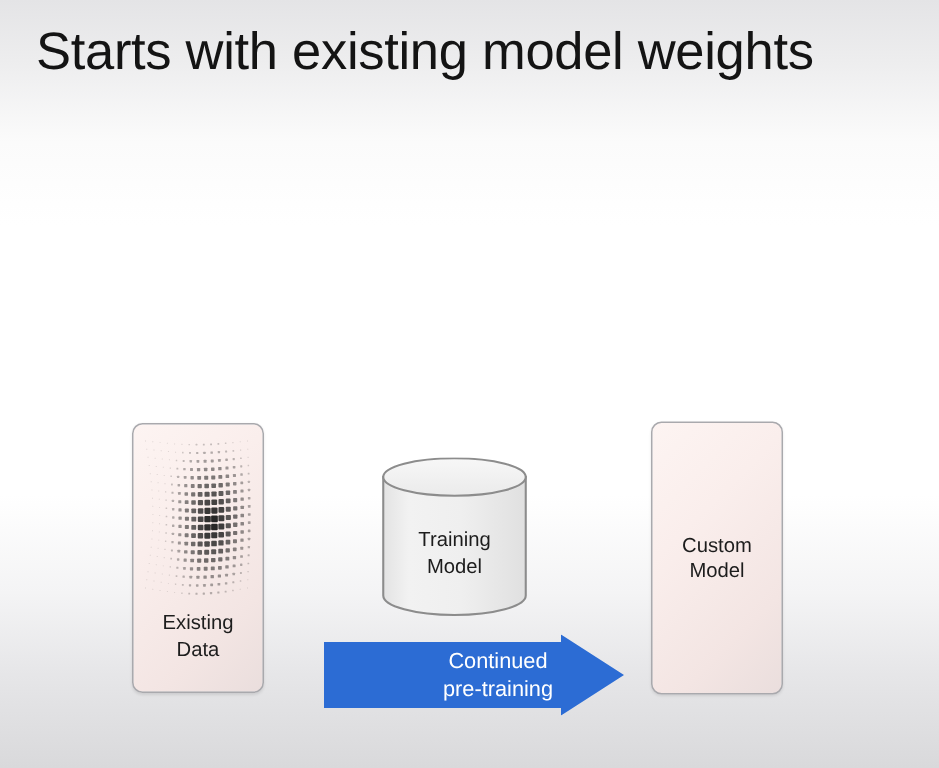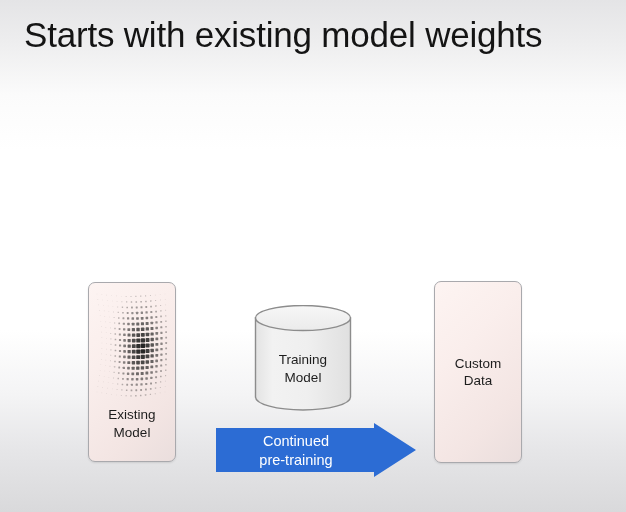--- a/index.html
+++ b/index.html
@@ -140,20 +140,21 @@
   #arrow-label {
     position: absolute;
     left: 0;
     width: 160px;
     top: 9px;
     text-align: center;
     font-size: 14.5px;
     color: #ffffff;
     line-height: 1.32;
     white-space: pre-line;
+    padding-left: 36px;
   }
 </style>
 </head>
 <body>
 
 <div id="slide">
 
   <div id="title">Starts with existing model weights</div>
 
   <div class="model-card" id="card-existing">
@@ -438,21 +439,21 @@
         <rect x="39.31" y="104.16" width="1.38" height="1.38" rx="0.24" fill="#1A1A1A" opacity="0.28"></rect>
         <rect x="44.11" y="104.01" width="1.49" height="1.49" rx="0.26" fill="#1A1A1A" opacity="0.30"></rect>
         <rect x="48.96" y="103.72" width="1.50" height="1.50" rx="0.26" fill="#1A1A1A" opacity="0.30"></rect>
         <rect x="53.86" y="103.30" width="1.43" height="1.43" rx="0.25" fill="#1A1A1A" opacity="0.29"></rect>
         <rect x="58.79" y="102.77" width="1.27" height="1.27" rx="0.22" fill="#1A1A1A" opacity="0.25"></rect>
         <rect x="63.77" y="102.15" width="1.04" height="1.04" rx="0.18" fill="#1A1A1A" opacity="0.20"></rect>
         <rect x="68.77" y="101.49" width="0.74" height="0.74" rx="0.13" fill="#1A1A1A" opacity="0.14"></rect>
         <rect x="73.68" y="100.68" width="0.64" height="0.64" rx="0.11" fill="#1A1A1A" opacity="0.14"></rect>
       </svg>
     <div class="card-label">Existing
-Model</div>
+Data</div>
   </div>
 
   <div id="cylinder">
     <svg width="100" height="110" viewBox="0 0 100 110" xmlns="http://www.w3.org/2000/svg">
       <defs>
         <linearGradient id="cylBody" x1="0" y1="0" x2="1" y2="0">
           <stop offset="0%" stop-color="#E3E3E3"></stop>
           <stop offset="18%" stop-color="#F2F2F2"></stop>
           <stop offset="55%" stop-color="#EFEFEF"></stop>
           <stop offset="100%" stop-color="#E0E0E0"></stop>
@@ -474,16 +475,16 @@
   <div id="arrow">
     <svg width="200" height="54" viewBox="0 0 200 54" xmlns="http://www.w3.org/2000/svg">
       <path d="M0,5 L158,5 L158,0 L200,27 L158,54 L158,49 L0,49 Z" fill="#2C6CD4"></path>
     </svg>
     <div id="arrow-label">Continued
 pre-training</div>
   </div>
 
   <div class="model-card" id="card-custom">
     <div class="card-label">Custom
-Data</div>
+Model</div>
   </div>
 
 </div>
 
 </body></html>

